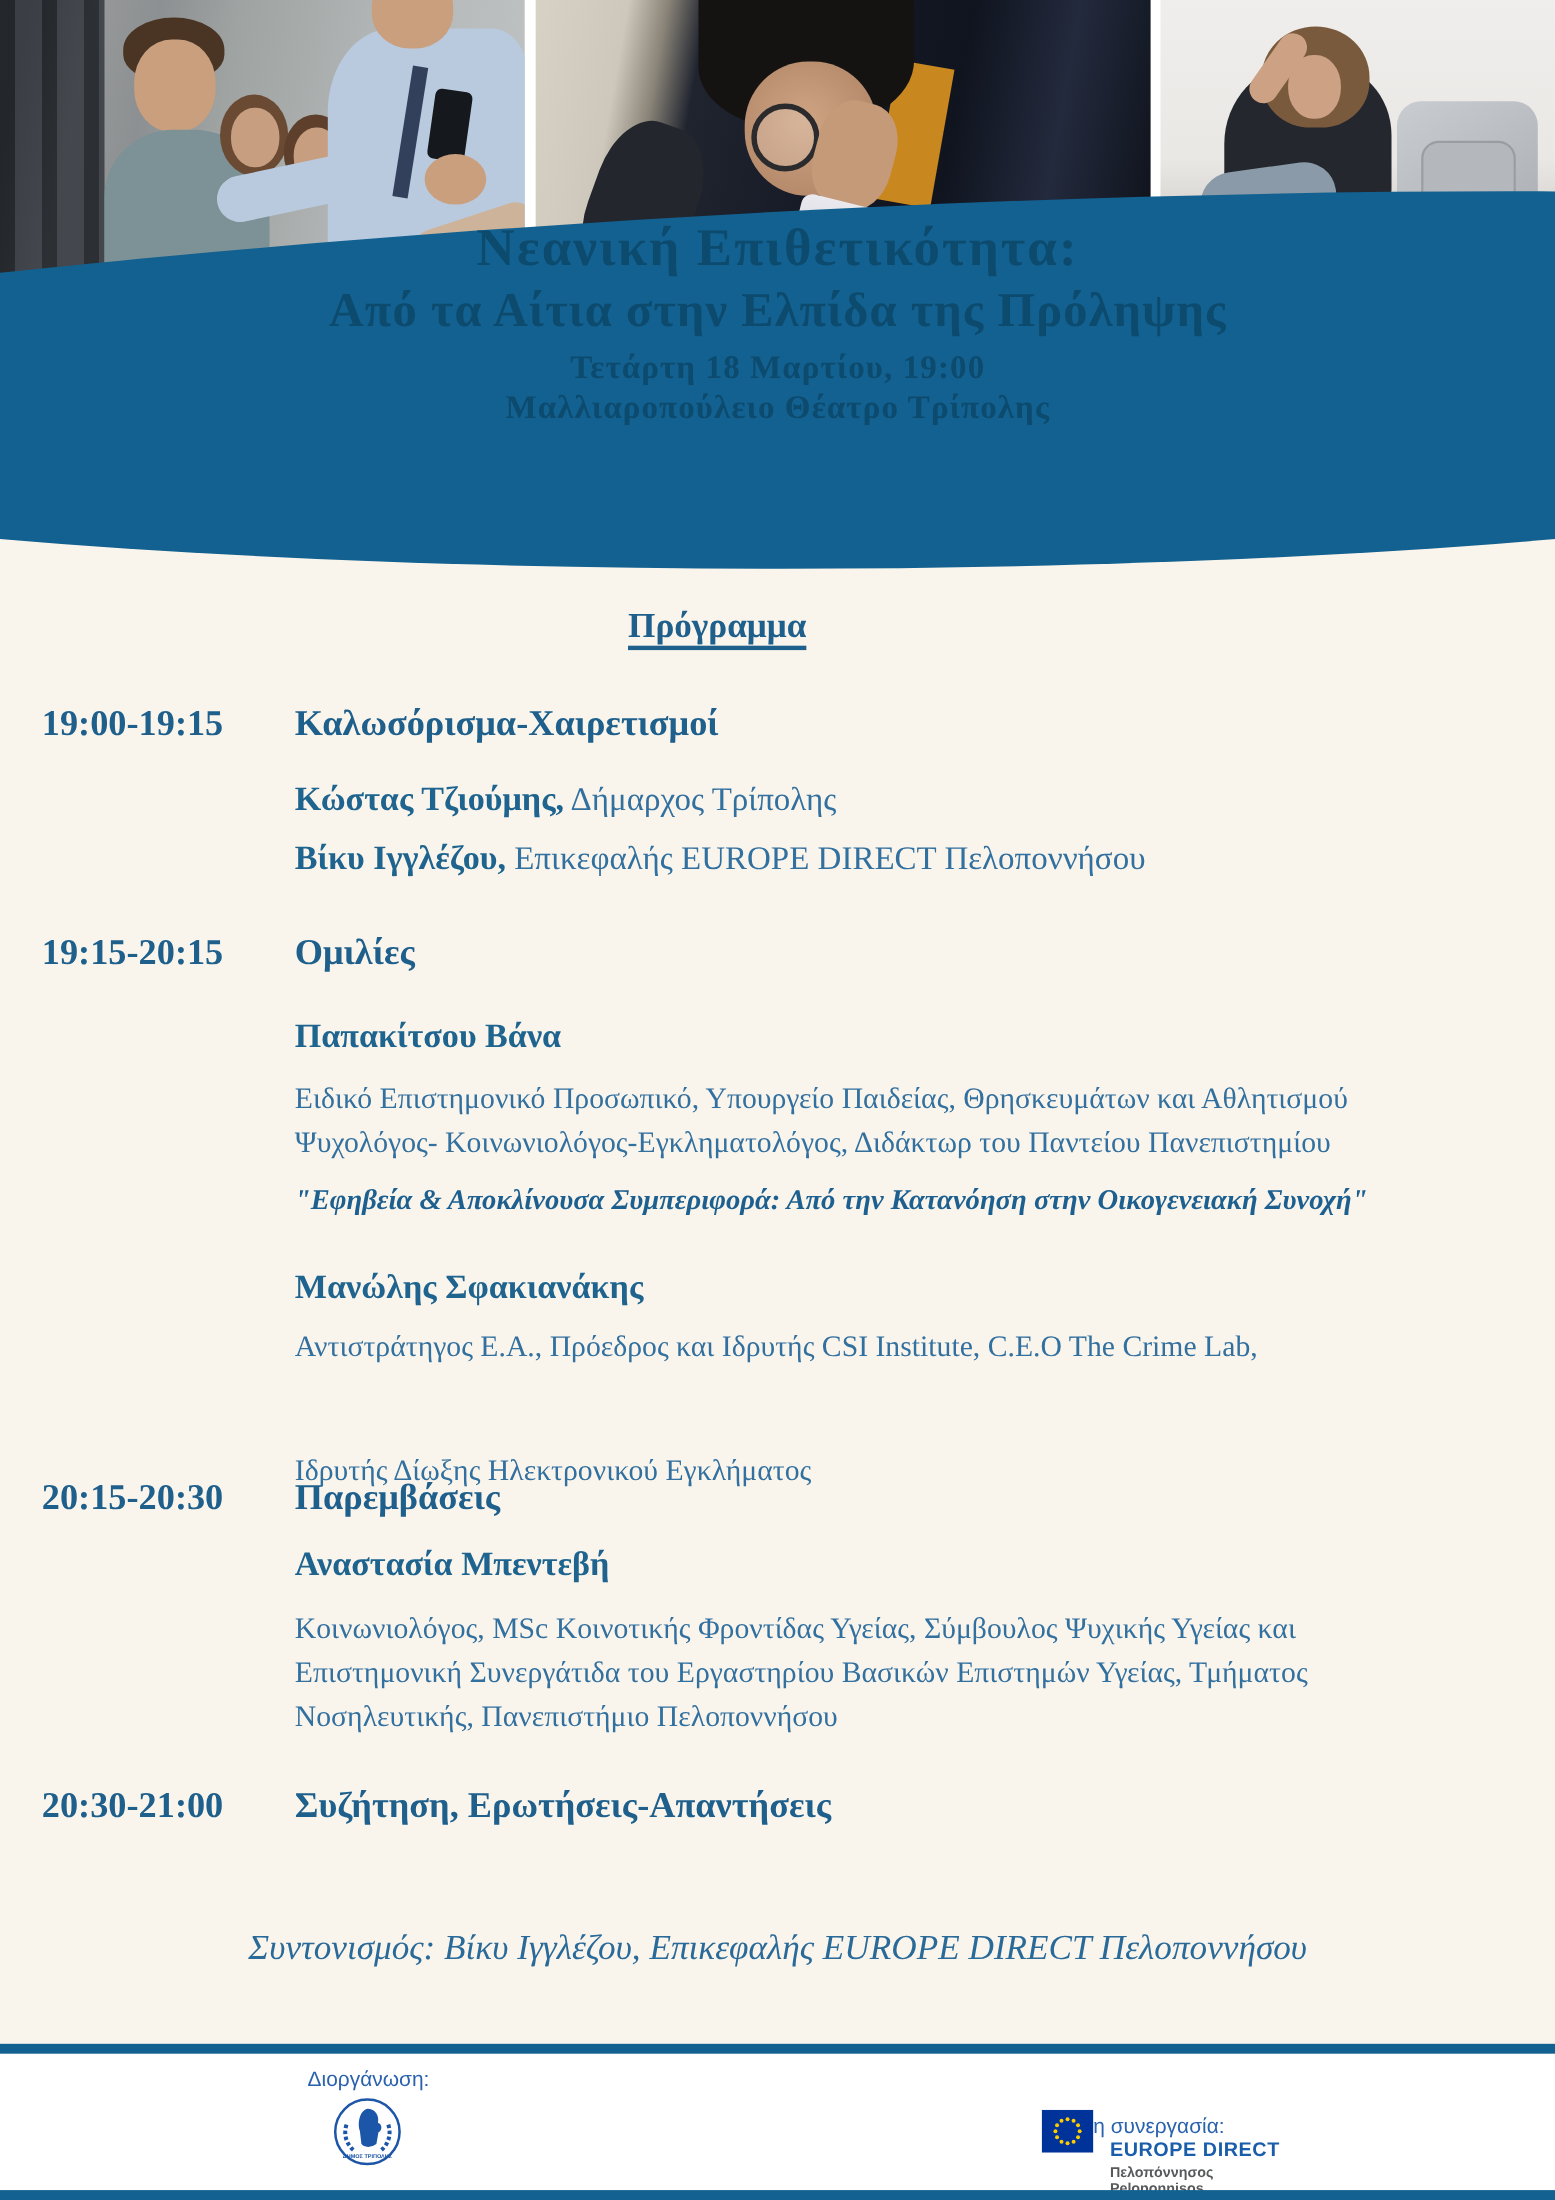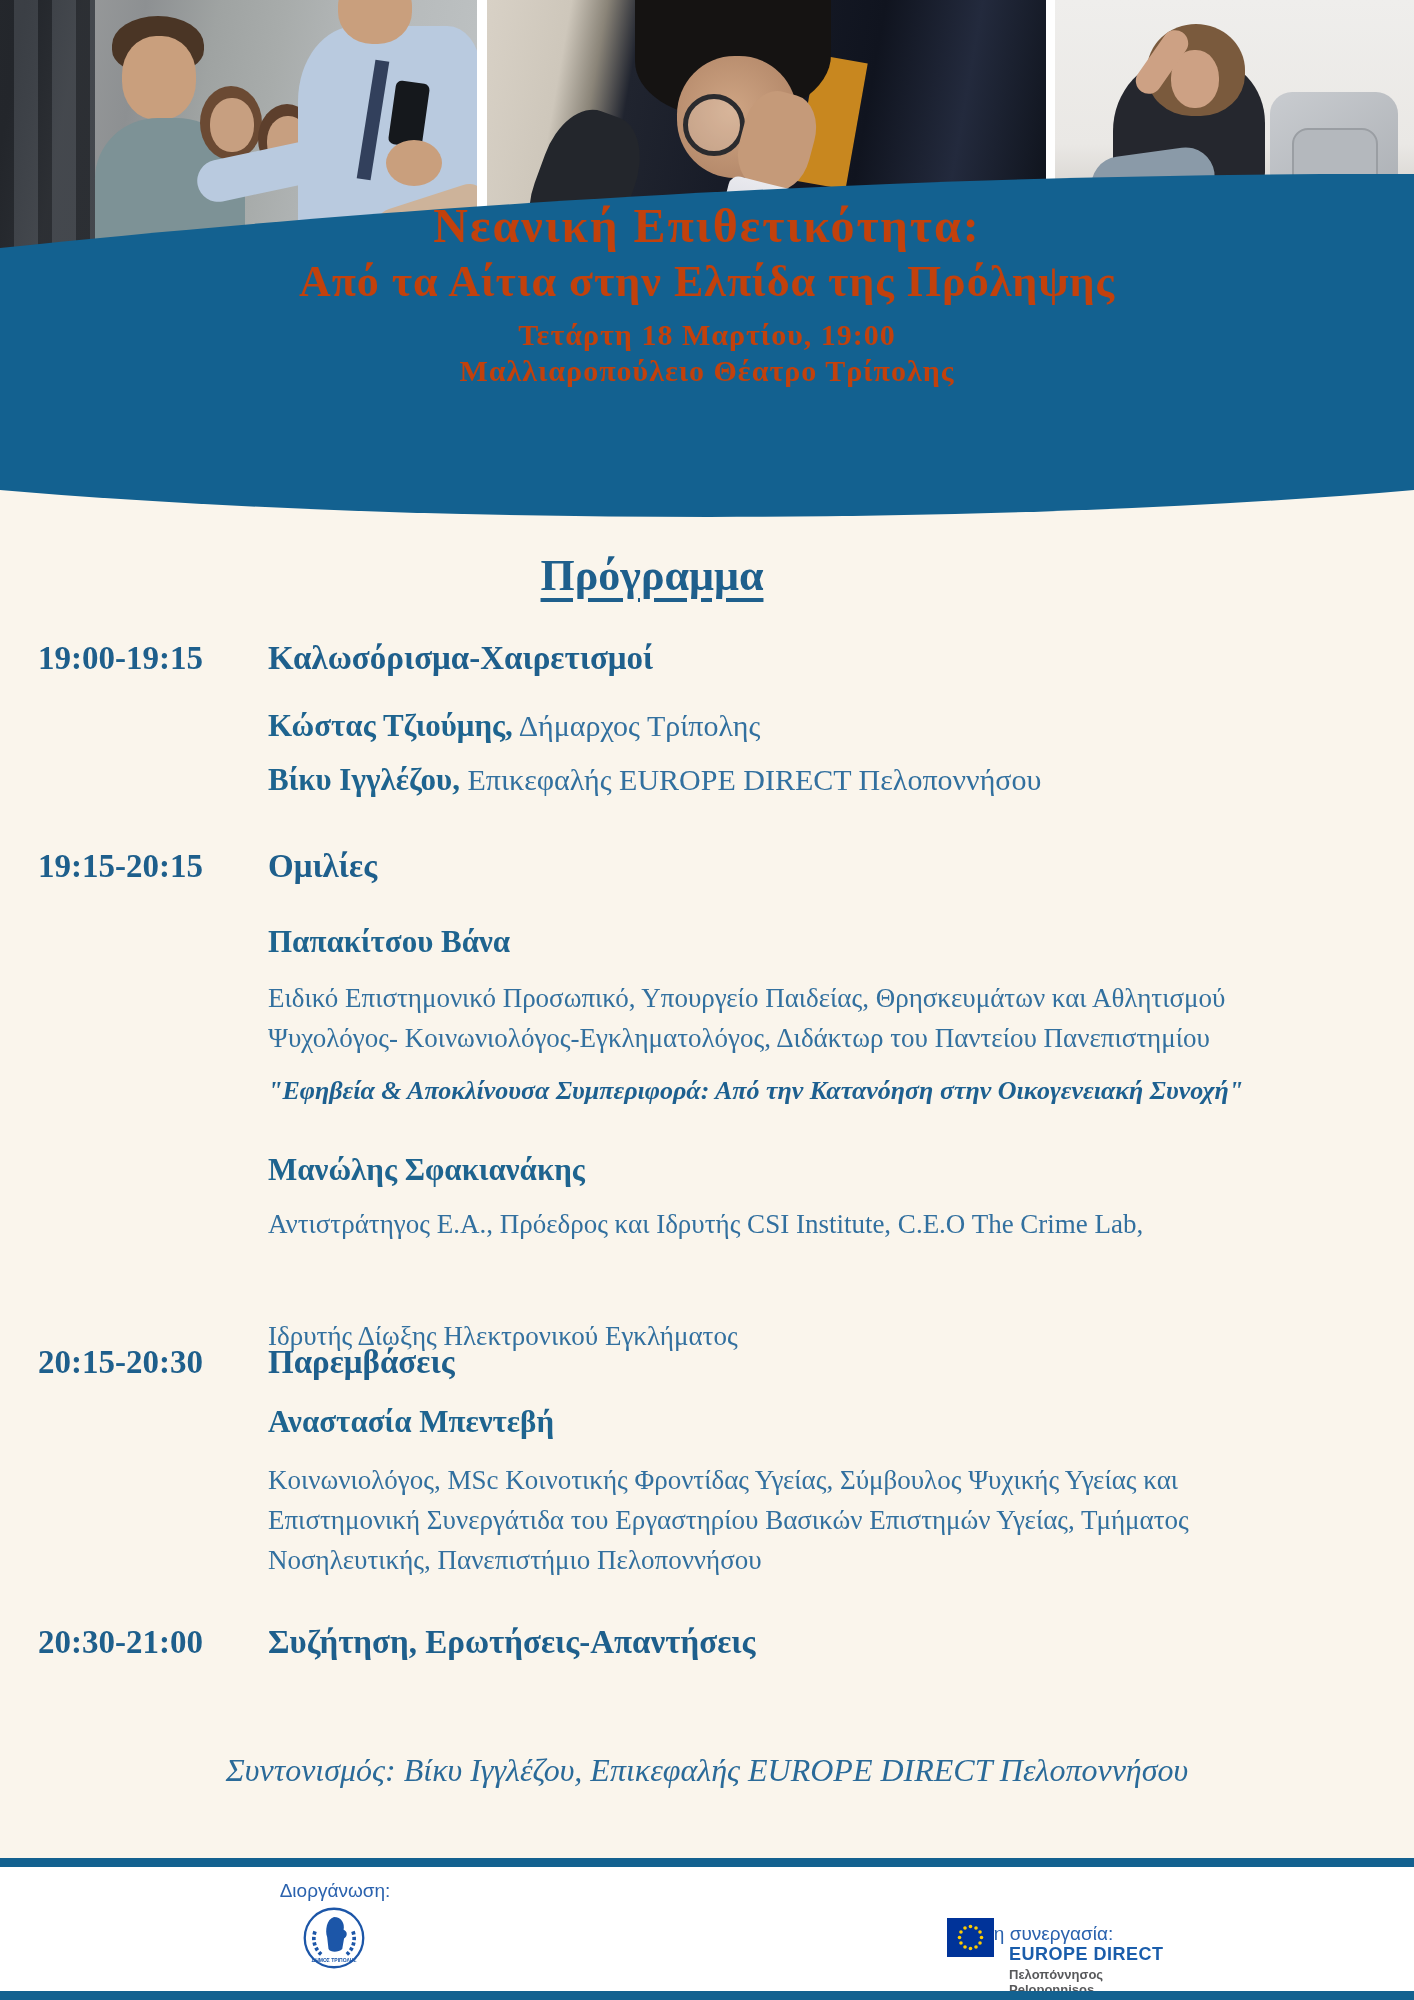--- a/index.html
+++ b/index.html
@@ -47,28 +47,28 @@
   .p3-backpack{left:215px;top:92px;width:128px;height:130px;background:linear-gradient(145deg,#c9ccd0,#a9adb2);border-radius:22px;}
   .p3-pocket{left:237px;top:128px;width:82px;height:72px;background:#b4b8bd;border-radius:16px;border:2px solid #9a9ea3;}
   .p3-girl-body{left:58px;top:58px;width:152px;height:162px;background:#25272e;border-radius:45% 40% 30% 35%;}
   .p3-hair{left:92px;top:24px;width:98px;height:92px;background:#7a5a3d;border-radius:50% 50% 45% 45%;}
   .p3-face{left:116px;top:50px;width:48px;height:58px;background:#cda184;border-radius:48%;}
   .p3-arm{left:94px;top:26px;width:26px;height:72px;background:#cda184;border-radius:13px;transform:rotate(35deg);}
   .p3-jeans{left:36px;top:152px;width:124px;height:58px;background:#8a9aa8;border-radius:30px;transform:rotate(-8deg);}
 
   
   .banner-svg{top:160px;left:0;width:1414px;height:400px;}
-  .banner-text{left:0;width:1414px;text-align:center;color:#c2410c;font-weight:bold;}
+  .banner-text{left:0;width:1414px;text-align:center;color:#0c4a6e;font-weight:bold;}
   .title1{top:198px;font-size:48px;letter-spacing:2px;}
   .title2{top:256px;font-size:44px;letter-spacing:1px;text-align:center;}
   .b-date{top:318px;font-size:30px;letter-spacing:1px;}
   .b-venue{top:354px;font-size:30px;letter-spacing:1px;}
 
   
-  .prog-heading{top:550px;left:0;width:1304px;text-align:center;font-size:44px;font-weight:bold;color:#1e5f8c;
+  .prog-heading{top:550px;left:0;width:1304px;text-align:center;font-size:32px;font-weight:bold;color:#1e5f8c;
     text-decoration:underline;text-decoration-thickness:4px;text-underline-offset:8px;}
   .time{left:38px;font-size:33px;font-weight:bold;color:#1e5f8c;white-space:nowrap;}
   .sec-title{left:268px;font-size:33px;font-weight:bold;color:#1e5f8c;white-space:nowrap;}
   .speaker-line{left:268px;font-size:30px;color:#32709f;white-space:nowrap;}
   .speaker-line b{font-size:31px;color:#1e648f;}
   .name{left:268px;font-size:31px;font-weight:bold;color:#1e648f;white-space:nowrap;}
   .bio{left:268px;width:1120px;font-size:27px;color:#32709f;line-height:40px;}
   .quote{left:268px;width:1120px;font-size:26px;font-weight:bold;font-style:italic;color:#1d6090;}
   .coord{top:1752px;left:0;width:1414px;text-align:center;font-size:32px;font-style:italic;color:#2a6a99;}
 

